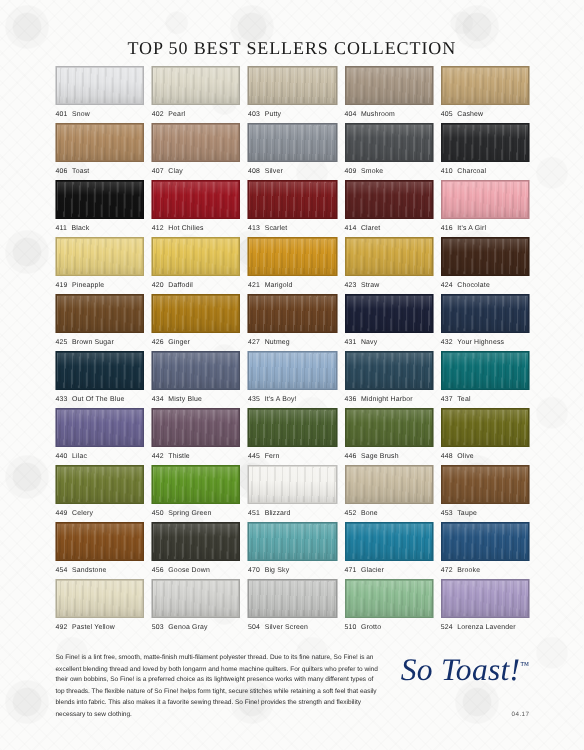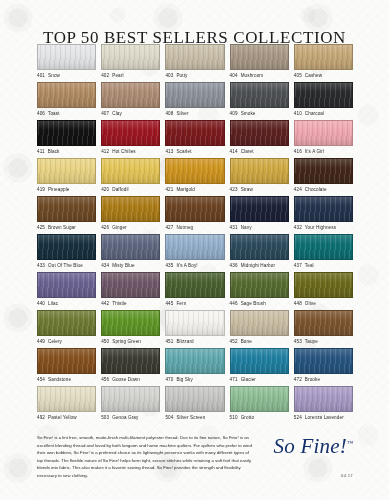--- a/index.html
+++ b/index.html
@@ -23,21 +23,21 @@
       repeating-linear-gradient(45deg, rgba(0,0,0,.013) 0 1px, transparent 1px 7px),
       repeating-linear-gradient(-45deg, rgba(0,0,0,.013) 0 1px, transparent 1px 7px),
       #fbfbfa;
     background-size:150px 150px,150px 150px,190px 190px,170px 170px,160px 160px,180px 180px,auto,auto,auto;
     pointer-events:none;
   }
   #page{position:absolute;inset:0;}
 
   #title{
     font-family:"Liberation Serif", serif;
-    font-size:17px;
+    font-size:12px;
     letter-spacing:.6px;
     text-align:center;
     color:#1b1b1b;
     padding-top:17px;
     font-weight:400;
   }
 
   #swatch-grid{
     position:absolute;
     left:37px;top:44px;
@@ -319,19 +319,19 @@
       <div class="cell">
         <div class="chip" style="background: rgb(168, 153, 196);"></div>
         <div class="chip-label"><span class="num">524</span><span>Lorenza Lavender</span></div>
       </div>
     </div>
 
   <div id="footer">
     <p id="about-text">So Fine! is a lint free, smooth, matte-finish multi-filament polyester thread. Due to its fine nature, So Fine! is an excellent blending thread and loved by both longarm and home machine quilters. For quilters who prefer to wind their own bobbins, So Fine! is a preferred choice as its lightweight presence works with many different types of top threads. The flexible nature of So Fine! helps form tight, secure stitches while retaining a soft feel that easily blends into fabric. This also makes it a favorite sewing thread. So Fine! provides the strength and flexibility necessary to sew clothing.</p>
     <div id="brand-block">
       <div id="logo">
-        <span>So Fine!</span><span class="tm">™</span>
+        <span>So Toast!</span><span class="tm">™</span>
       </div>
       <div id="doc-code">04.17</div>
     </div>
   </div>
 
 </div>
 
 </body></html>

